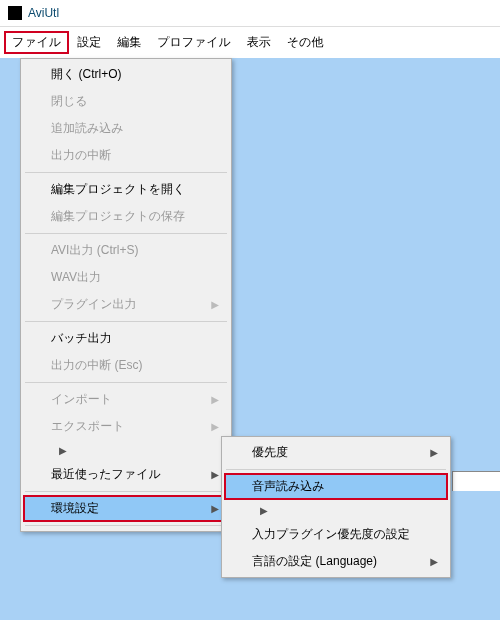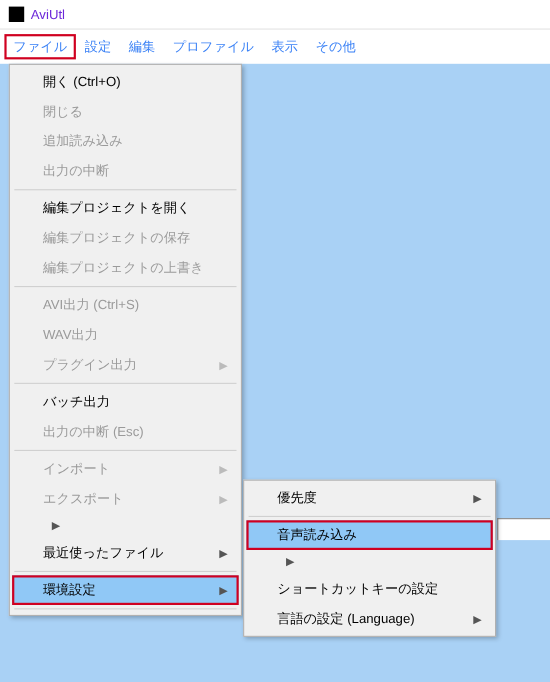--- a/index.html
+++ b/index.html
@@ -21,48 +21,48 @@
       border-bottom: 1px solid #ddd;
     }
     .app-icon {
       width: 14px;
       height: 14px;
       background: #000;
       display: inline-block;
     }
     .title-text {
       font-size: 12px;
-      color: #6d28d9;
+      color: #0c4a6e;
     }
     .menubar {
       background: #fff;
       padding: 4px 4px;
       display: flex;
       gap: 0;
     }
     .menu-top {
       padding: 3px 8px;
-      color: #3b82f6;
+      color: #000000;
       cursor: pointer;
     }
     .menu-top.open {
       background: #fff;
       border: 2px solid #d00020;
       padding: 1px 6px;
     }
     .content {
       position: relative;
       width: 100%;
       height: calc(100% - 54px);
       background: #a9d1f5;
     }
     .dropdown {
       position: absolute;
       top: 0;
-      left: 8px;
+      left: 20px;
       width: 212px;
       background: #f0f0f0;
       border: 1px solid #b0b0b0;
       box-shadow: 2px 2px 4px rgba(0,0,0,0.25);
       padding: 2px;
     }
     .menu-item {
       padding: 5px 10px 5px 28px;
       color: #000;
       cursor: pointer;
@@ -151,23 +151,20 @@
         <span>出力の中断</span>
       </div>
     <div class="sep"></div>
 
     <div class="menu-item">
         <span>編集プロジェクトを開く</span>
       </div>
     <div class="menu-item disabled">
         <span>編集プロジェクトの保存</span>
       </div>
-    <div class="menu-item disabled">
-        <span>編集プロジェクトの上書き</span>
-      </div>
     <div class="sep"></div>
 
     <div class="menu-item disabled">
         <span>AVI出力 (Ctrl+S)</span>
       </div>
     <div class="menu-item disabled">
         <span>WAV出力</span>
       </div>
     <div class="menu-item disabled">
         <span>プラグイン出力</span>
@@ -214,21 +211,21 @@
         <span class="arrow">▶</span>
       </div>
     <div class="sep"></div>
     <div class="menu-item hovered redbox">
         <span>音声読み込み</span>
       </div>
     <div class="menu-item">
         <span class="arrow">▶</span>
       </div>
     <div class="menu-item">
-        <span>ショートカットキーの設定</span>
+        <span>入力プラグイン優先度の設定</span>
       </div>
     <div class="menu-item">
         <span>言語の設定 (Language)</span>
         <span class="arrow">▶</span>
       </div>
 
   </div>
 
 </div>
 

